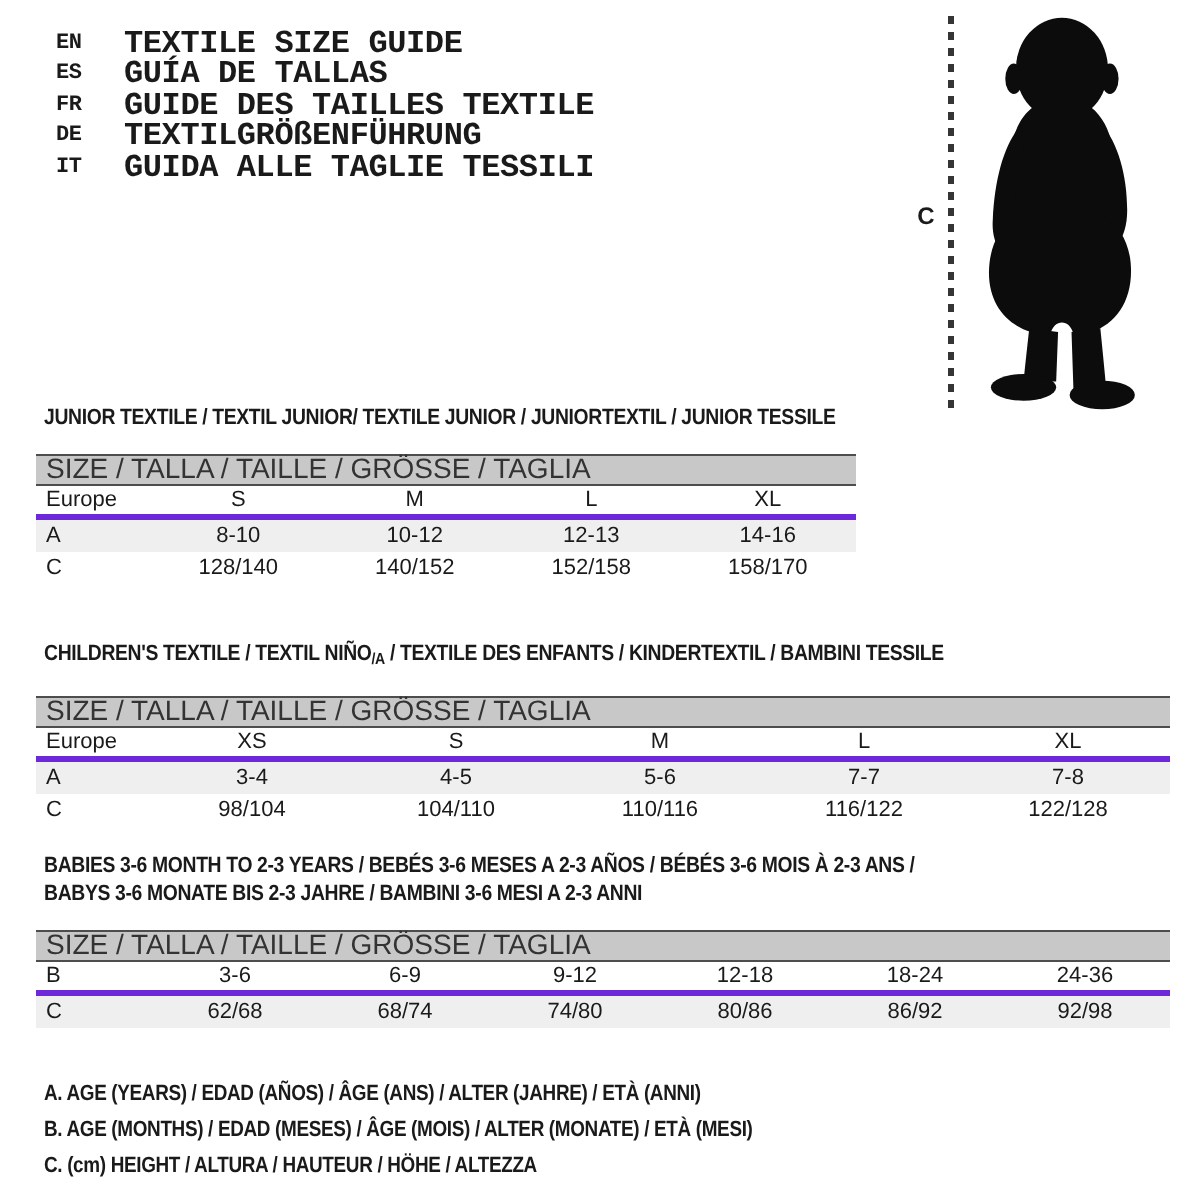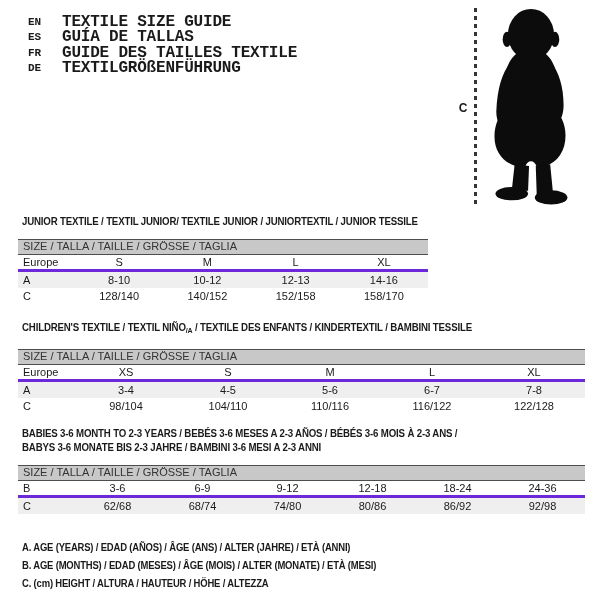--- a/index.html
+++ b/index.html
@@ -14,34 +14,34 @@
 
   
   .dash-line{position:absolute;left:474px;top:8px;width:2.5px;height:198px;
              background:repeating-linear-gradient(180deg,#353535 0,#353535 4px,transparent 4px,transparent 8px);}
   .c-label{position:absolute;left:457px;top:101px;width:12px;text-align:center;
            font-size:12px;font-weight:bold;}
   .baby-svg{position:absolute;left:482px;top:7px;width:96px;height:200px;}
 
   
   .section{position:absolute;left:18px;}
-  .sec-0{top:214px;}
+  .sec-0{top:202px;}
   .sec-1{top:320px;}
   .sec-2{top:426px;}
   .sec-title{margin-left:4px;font-size:11px;font-weight:bold;line-height:14px;
              letter-spacing:-0.2px;margin-bottom:11px;transform:scaleX(.88);
              transform-origin:left center;white-space:nowrap;}
   .sub{font-size:8px;vertical-align:-2px;}
 
   .tbl{box-sizing:border-box;}
   .sec-0 .tbl{width:410px;}
   .sec-1 .tbl,.sec-2 .tbl{width:567px;}
   .tbl-hdr{box-sizing:border-box;height:16px;line-height:13px;background:#c8c8c8;
            border-top:1px solid #4d4d4d;border-bottom:1px solid #4d4d4d;
-           font-size:11px;color:#333;padding-left:5px;white-space:nowrap;}
+           font-size:14px;color:#333;padding-left:5px;white-space:nowrap;}
   .tbl-row{display:flex;height:16px;align-items:center;font-size:11px;box-sizing:border-box;}
   .tbl-row.first{height:17px;border-bottom:3px solid #6d28d9;}
   .tbl-row.shaded{background:#efefef;}
   .cell{flex:1;text-align:center;}
   .cell.label{flex:0 0 52px;text-align:left;padding-left:5px;}
 
   
   .legend{position:absolute;left:22px;top:538px;}
   .legend-line{font-size:11px;font-weight:bold;line-height:18px;letter-spacing:-0.2px;
                transform:scaleX(.86);transform-origin:left center;white-space:nowrap;}
@@ -60,20 +60,24 @@
         <div class="lang-code">ES</div>
         <div class="lang-text">GUÍA DE TALLAS</div>
       </div>
       <div class="lang-row">
         <div class="lang-code">FR</div>
         <div class="lang-text">GUIDE DES TAILLES TEXTILE</div>
       </div>
       <div class="lang-row">
         <div class="lang-code">DE</div>
         <div class="lang-text">TEXTILGRÖßENFÜHRUNG</div>
+      </div>
+      <div class="lang-row">
+        <div class="lang-code">IT</div>
+        <div class="lang-text">GUIDA ALLE TAGLIE TESSILI</div>
       </div>
     </div>
 
   <div class="dash-line"></div>
   <div class="c-label">C</div>
 
   <svg class="baby-svg" viewBox="0 0 100 210" preserveAspectRatio="none">
     <g fill="#0c0c0c">
       <ellipse cx="51" cy="29" rx="24" ry="27"></ellipse>
       <ellipse cx="26" cy="34" rx="4.5" ry="8"></ellipse>
@@ -127,21 +131,21 @@
             <div class="cell">S</div>
             <div class="cell">M</div>
             <div class="cell">L</div>
             <div class="cell">XL</div>
           </div>
           <div class="tbl-row shaded">
             <div class="cell label">A</div>
             <div class="cell">3-4</div>
             <div class="cell">4-5</div>
             <div class="cell">5-6</div>
-            <div class="cell">6-7</div>
+            <div class="cell">7-7</div>
             <div class="cell">7-8</div>
           </div>
           <div class="tbl-row">
             <div class="cell label">C</div>
             <div class="cell">98/104</div>
             <div class="cell">104/110</div>
             <div class="cell">110/116</div>
             <div class="cell">116/122</div>
             <div class="cell">122/128</div>
           </div>

